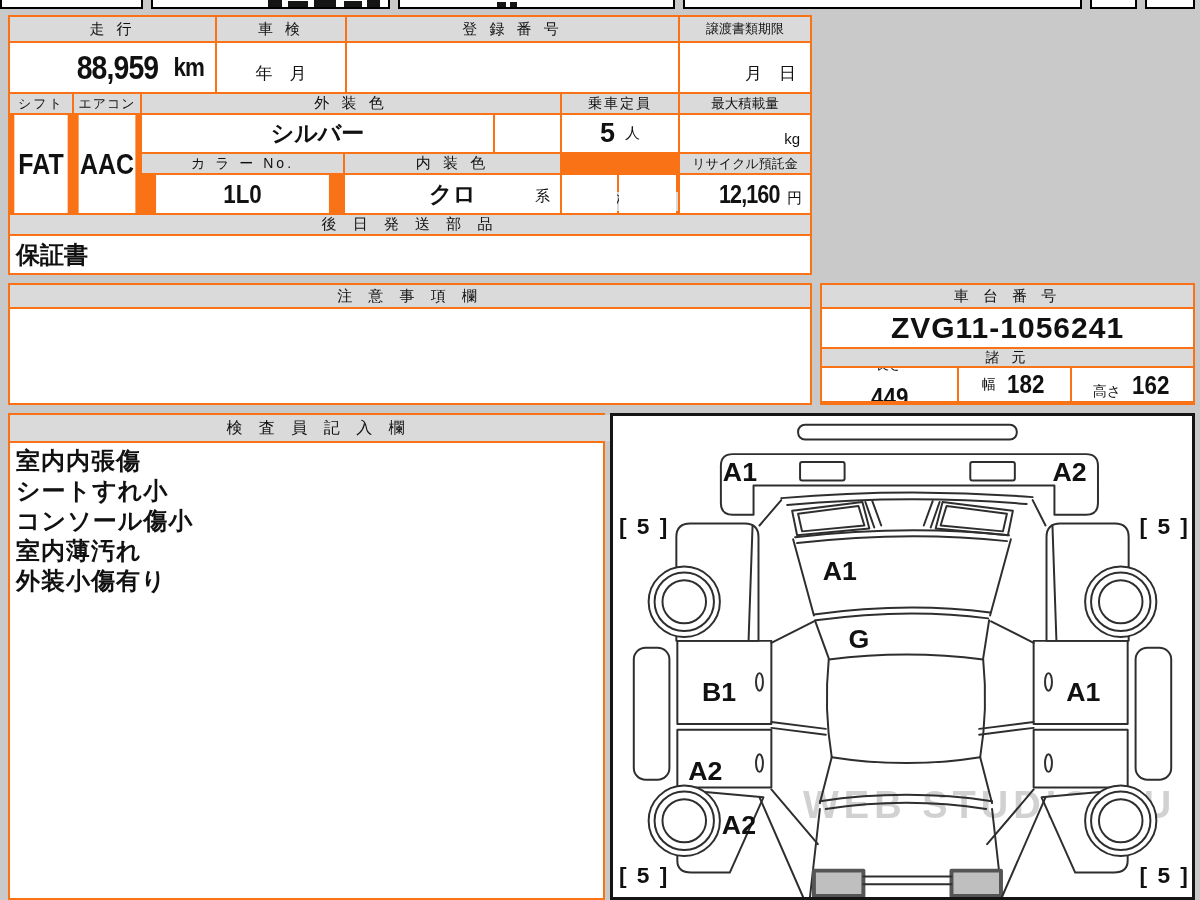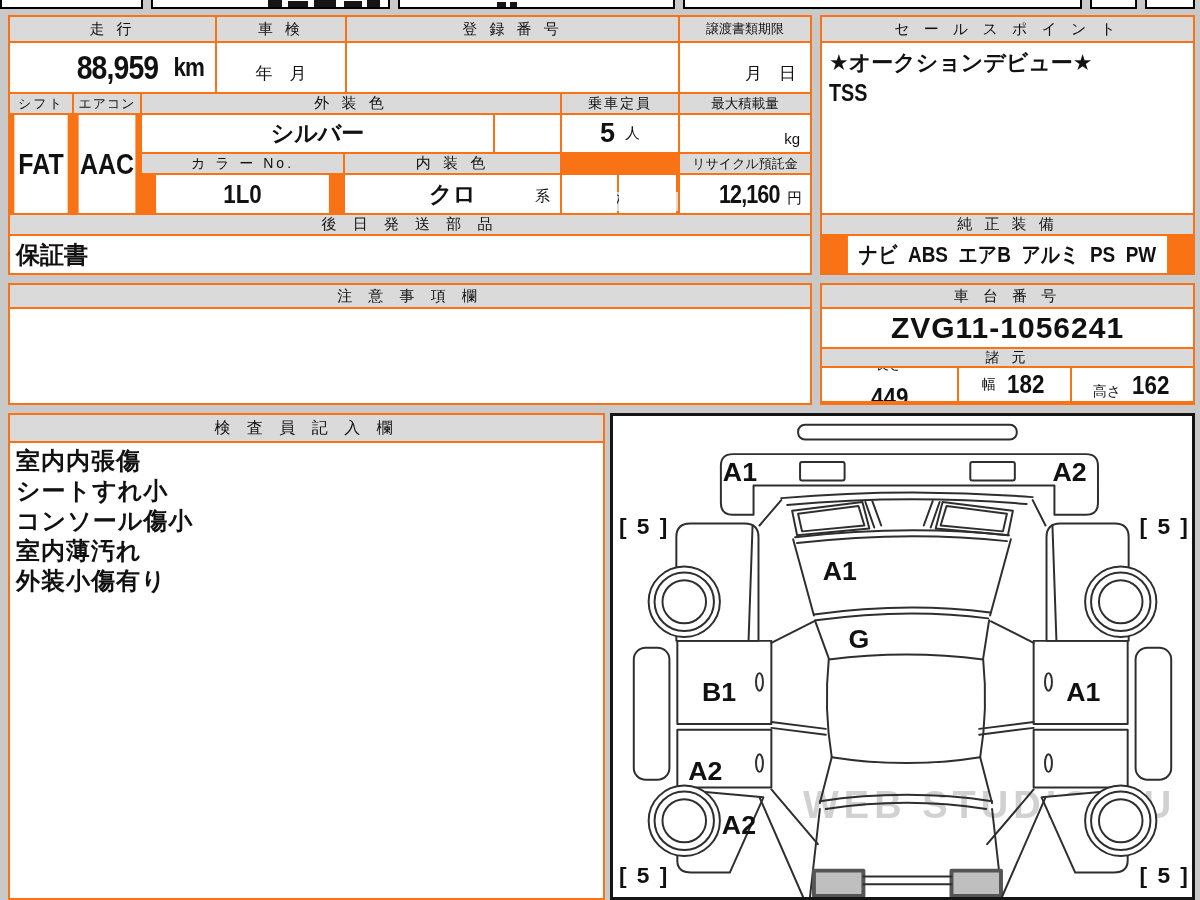--- a/index.html
+++ b/index.html
@@ -88,29 +88,20 @@
     <div class="c" style="left:611px;top:160px;width:57px;height:38px;"></div>
     <div class="c" style="left:672px;top:160px;width:130px;height:38px;justify-content:flex-end;padding-right:8px;box-sizing:border-box;">
       <span class="num cond" style="font-size:25px;">12,160</span>
       <span style="font-size:15px;margin:8px 0 0 3px;">円</span>
     </div>
 
     <div class="c h" style="left:2px;top:200px;width:800px;height:19px;letter-spacing:6px;">後 日 発 送 部 品</div>
     <div class="c bold" style="left:2px;top:221px;width:800px;height:37px;justify-content:flex-start;padding-left:6px;box-sizing:border-box;font-size:24px;">保証書</div>
   </div>
 
-  <div class="t" style="left:820px;top:15px;width:375px;height:260px;">
-    <div class="c h" style="left:2px;top:2px;width:371px;height:24px;letter-spacing:5px;">セ ー ル ス ポ イ ン ト</div>
-    <div class="c" style="left:2px;top:28px;width:371px;height:170px;display:block;padding:5px 7px;box-sizing:border-box;">
-      <div class="bold" style="font-size:22px;line-height:30px;">★オークションデビュー★</div>
-      <div class="bold cond" style="font-size:23px;line-height:30px;transform-origin:left center;">TSS</div>
-    </div>
-    <div class="c h" style="left:2px;top:200px;width:371px;height:19px;">純 正 装 備</div>
-    <div class="c bold cond" style="left:2px;top:221px;width:371px;height:37px;font-size:22px;white-space:pre;">ナビ  ABS  エアB  アルミ  PS  PW</div>
-  </div>
 
   <div class="t" style="left:8px;top:283px;width:804px;height:122px;">
     <div class="c h" style="left:2px;top:2px;width:800px;height:22px;letter-spacing:6px;">注 意 事 項 欄</div>
     <div class="c" style="left:2px;top:26px;width:800px;height:94px;"></div>
   </div>
 
   <div class="t" style="left:820px;top:283px;width:375px;height:122px;">
     <div class="c h" style="left:2px;top:2px;width:371px;height:22px;letter-spacing:5px;">車 台 番 号</div>
     <div class="c bold" style="left:2px;top:26px;width:371px;height:38px;font-size:30px;letter-spacing:1px;">ZVG11-1056241</div>
     <div class="c h" style="left:2px;top:66px;width:371px;height:17px;font-size:14px;">諸 元</div>
@@ -122,21 +113,21 @@
       <span style="font-size:14px;">幅</span>
       <span class="bold cond" style="font-size:26px;">182</span>
     </div>
     <div class="c" style="left:252px;top:85px;width:121px;height:33px;gap:8px;align-items:flex-end;">
       <span style="font-size:14px;">高さ</span>
       <span class="bold cond" style="font-size:26px;">162</span>
     </div>
   </div>
 
   <div class="t" style="left:8px;top:413px;width:597px;height:487px;">
-    <div class="c h" style="left:2px;top:2px;width:593px;height:26px;font-size:16px;letter-spacing:6px;">検 査 員 記 入 欄</div>
+    <div class="c h" style="left:2px;top:2px;width:593px;height:26px;font-size:16px;letter-spacing:6px;padding-left:12px;">検 査 員 記 入 欄</div>
     <div class="c lines" style="left:2px;top:30px;width:593px;height:455px;display:block;padding:3px 6px;box-sizing:border-box;">
       <div>室内内張傷</div>
       <div>シートすれ小</div>
       <div>コンソール傷小</div>
       <div>室内薄汚れ</div>
       <div>外装小傷有り</div>
     </div>
   </div>
 
   <div style="position:absolute;left:610px;top:413px;width:585px;height:487px;background:#fff;border:3px solid #151515;box-sizing:border-box;overflow:hidden;">

